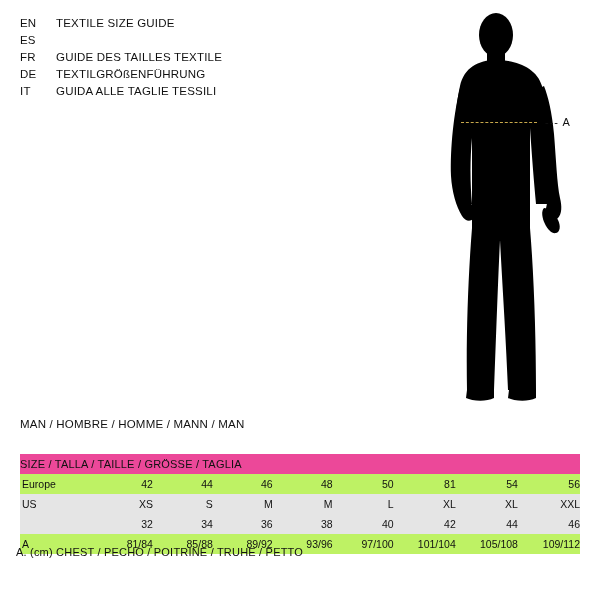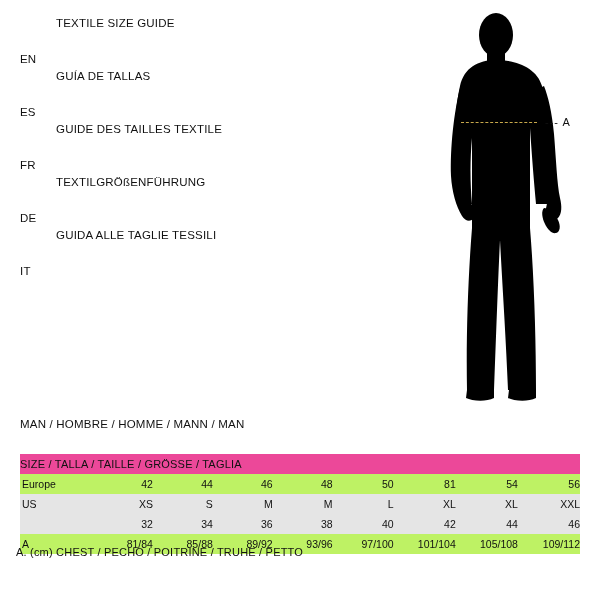--- a/index.html
+++ b/index.html
@@ -31,21 +31,20 @@
   .legend-row {
     display: flex;
     font-size: 11.5px;
     line-height: 17px;
     letter-spacing: 0.2px;
   }
   .legend-code {
     width: 36px;
     flex: 0 0 36px;
     color: #111111;
-    margin-top: 36px;
   }
   .legend-text {
     color: #111111;
   }
 
   
   .garments {
     position: absolute;
     left: 20px;
     top: 110px;
@@ -143,21 +142,20 @@
 
 <div class="page">
 
   <div class="legend">
     <div class="legend-row">
       <div class="legend-code">EN</div>
       <div class="legend-text">TEXTILE SIZE GUIDE</div>
     </div>
     <div class="legend-row">
       <div class="legend-code">ES</div>
-      <div class="legend-text">GUÍA DE TALLAS</div>
     </div>
     <div class="legend-row">
       <div class="legend-code">FR</div>
       <div class="legend-text">GUIDE DES TAILLES TEXTILE</div>
     </div>
     <div class="legend-row">
       <div class="legend-code">DE</div>
       <div class="legend-text">TEXTILGRÖßENFÜHRUNG</div>
     </div>
     <div class="legend-row">

